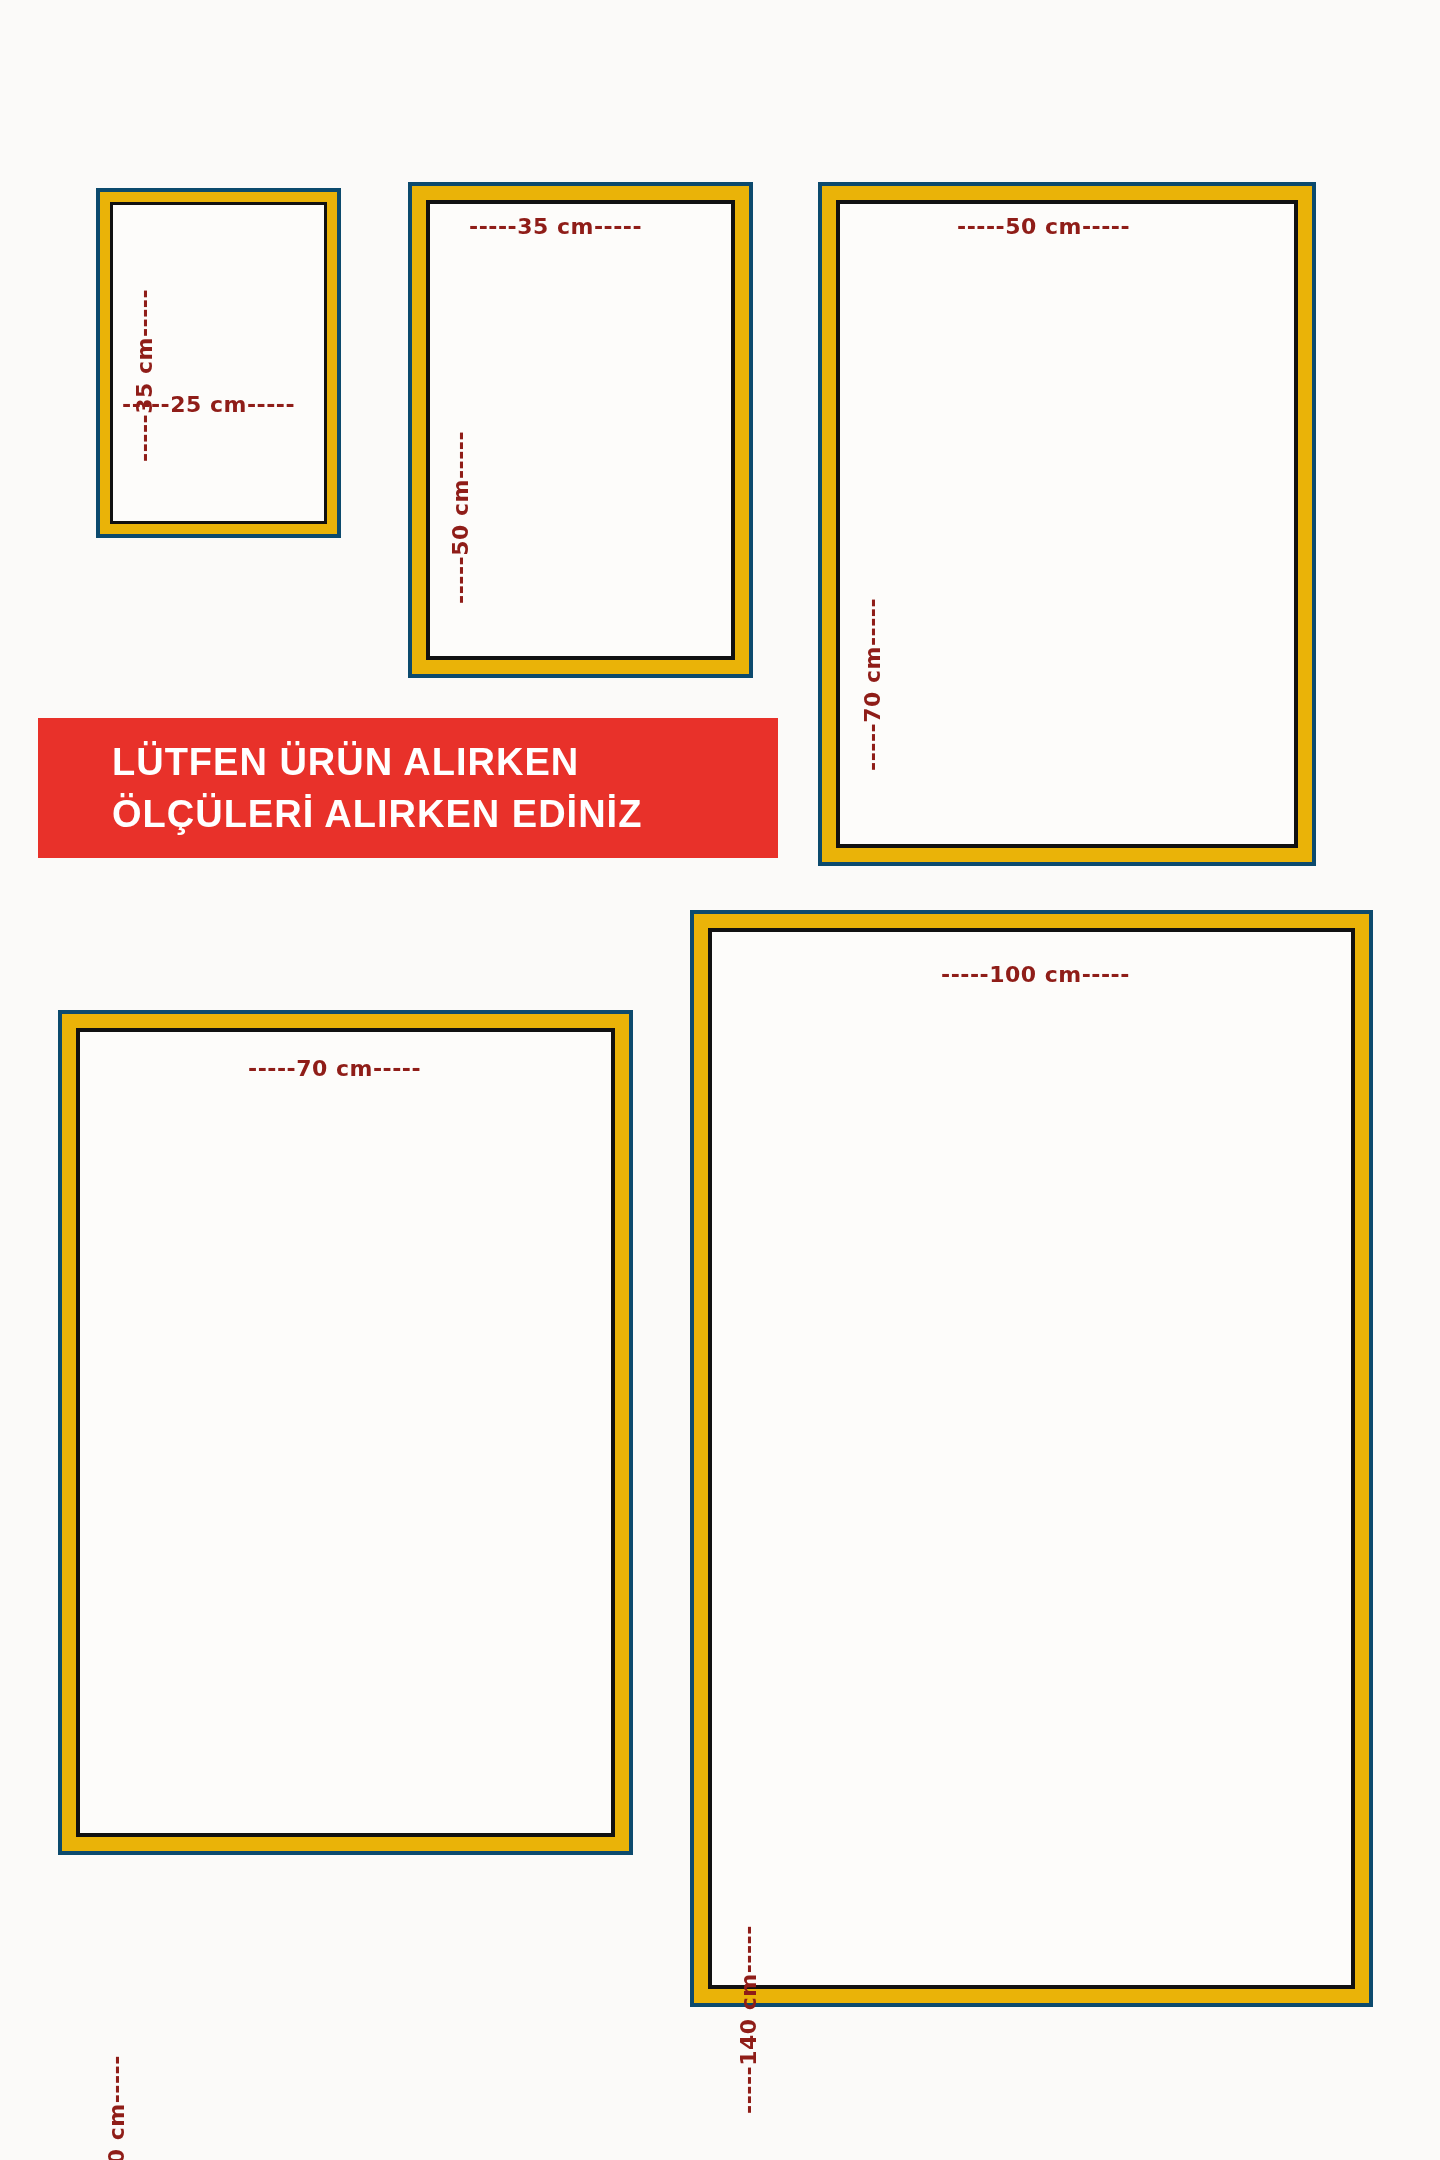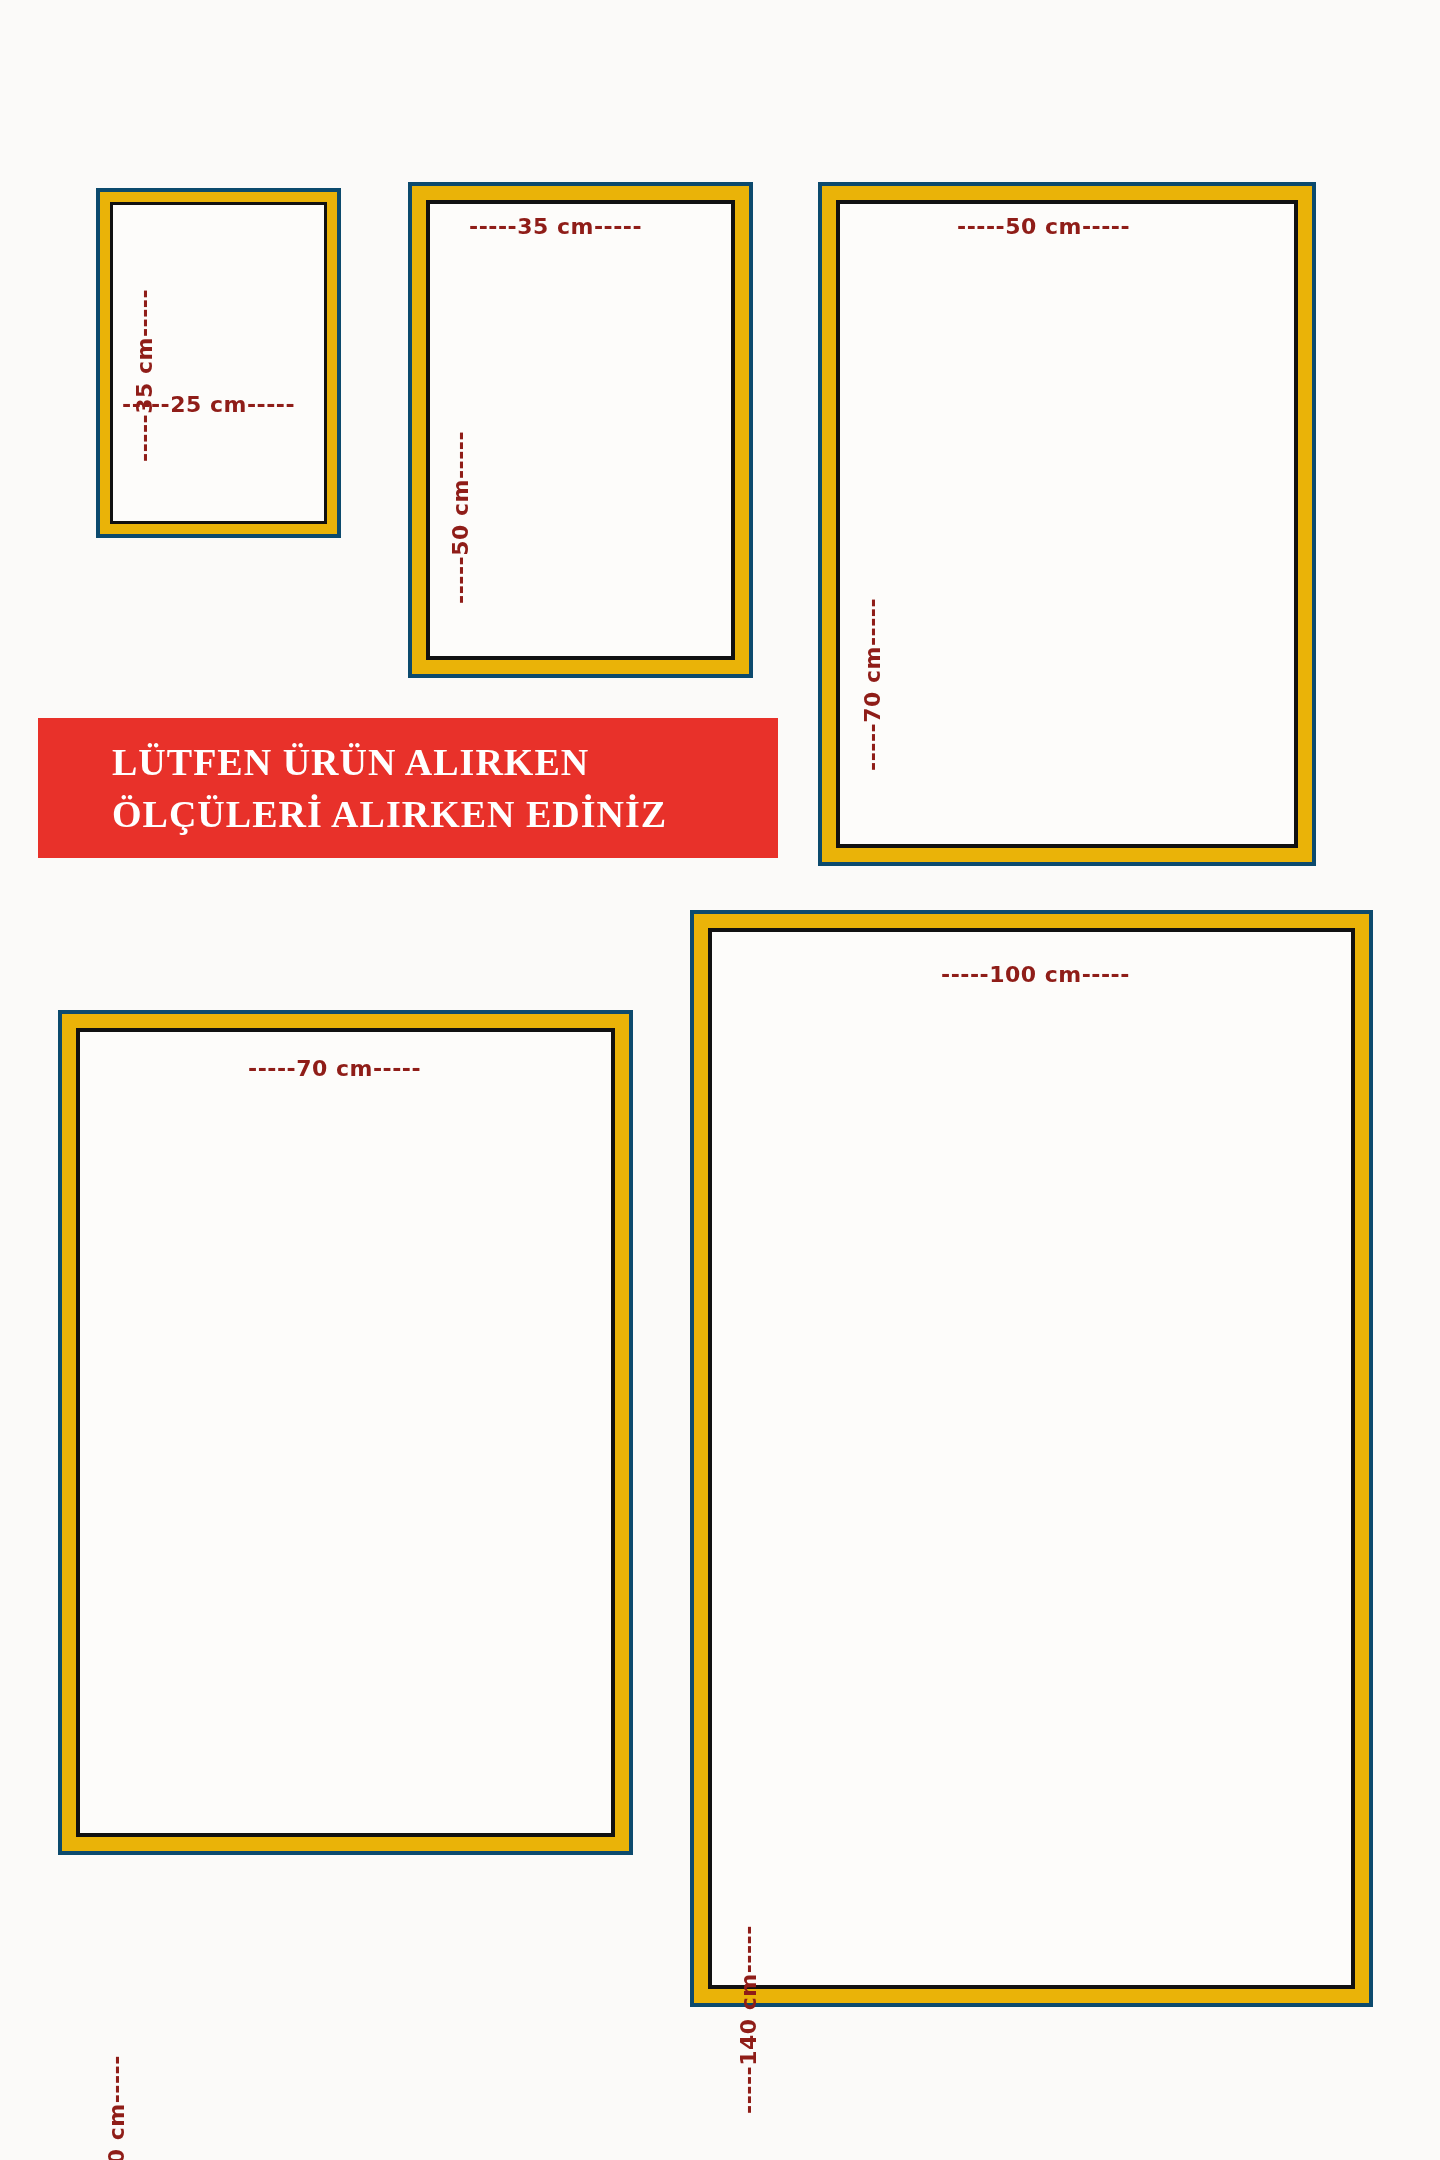--- a/index.html
+++ b/index.html
@@ -71,21 +71,21 @@
     height: 140px;
     background: #e8312a;
     display: flex;
     flex-direction: column;
     justify-content: center;
     padding-left: 74px;
     box-sizing: border-box;
   }
   #warning-banner .line {
     color: #ffffff;
-    font-family: Liberation Serif, serif;
+    font-family: Liberation Sans, sans-serif;
     font-weight: bold;
     font-size: 38px;
     letter-spacing: 1px;
     line-height: 1.38;
   }
 </style>
 </head>
 <body>
 
 <div id="canvas">

